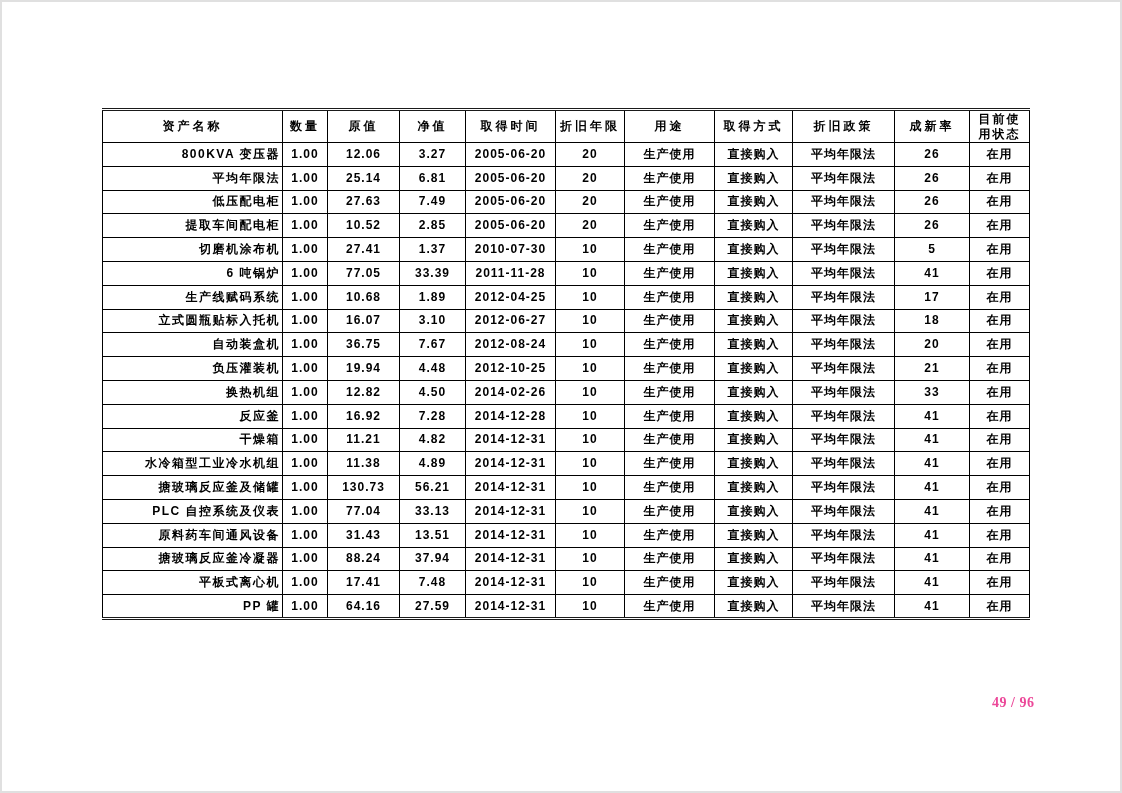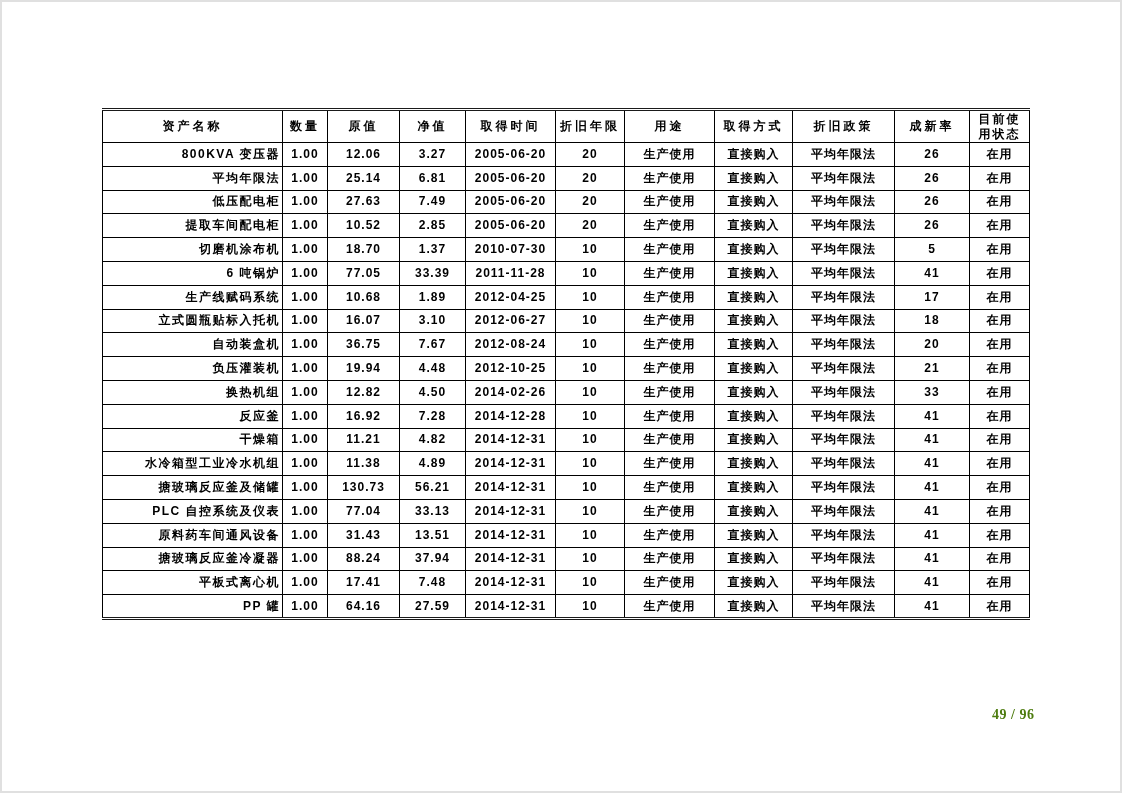--- a/index.html
+++ b/index.html
@@ -48,23 +48,22 @@
     letter-spacing: 1.5px;
     white-space: nowrap;
   }
   .page-number {
     position: absolute;
     left: 990px;
     top: 693px;
     font-family: "Liberation Serif", serif;
     font-weight: bold;
     font-size: 14px;
-    color: #4d7c0f;
+    color: #ec4899;
     letter-spacing: 0.5px;
-    margin-top: 12px;
   }
 </style>
 </head>
 <body>
 
 <div class="page">
 
   <table class="asset-table">
     <colgroup>
       <col style="width:180px">
@@ -144,21 +143,21 @@
         <td>20</td>
         <td>生产使用</td>
         <td>直接购入</td>
         <td>平均年限法</td>
         <td>26</td>
         <td>在用</td>
       </tr>
         <tr>
         <td class="name-cell">切磨机涂布机</td>
         <td>1.00</td>
-        <td>18.70</td>
+        <td>27.41</td>
         <td>1.37</td>
         <td>2010-07-30</td>
         <td>10</td>
         <td>生产使用</td>
         <td>直接购入</td>
         <td>平均年限法</td>
         <td>5</td>
         <td>在用</td>
       </tr>
         <tr>

